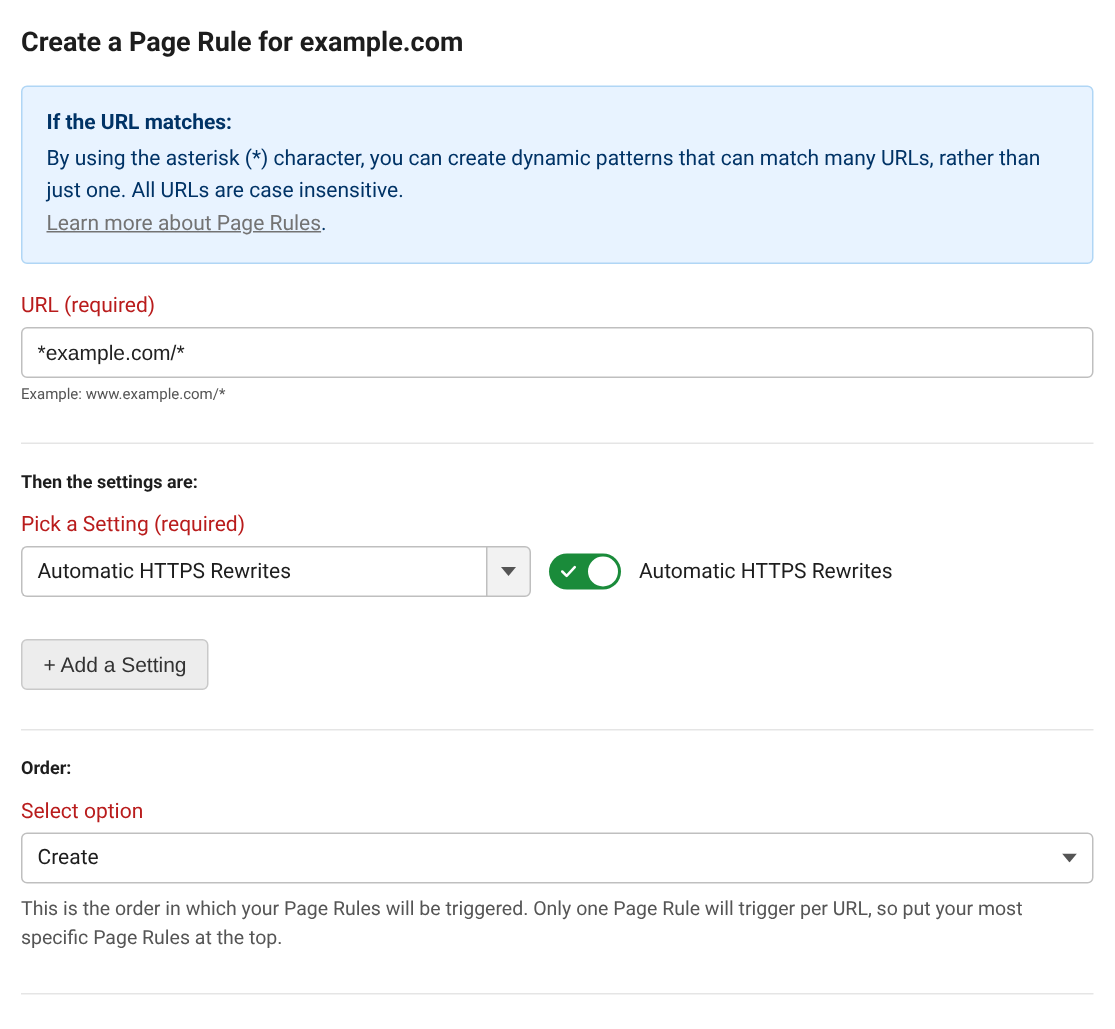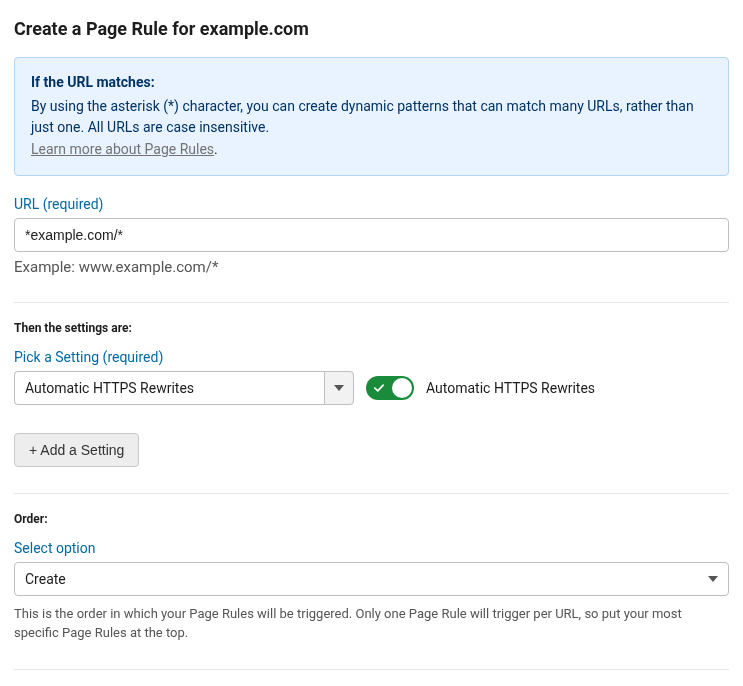--- a/index.html
+++ b/index.html
@@ -29,34 +29,34 @@
   .info-box .title {
     font-weight: 700;
     margin-bottom: 2px;
   }
   .info-box a {
     color: #737373;
     text-decoration: underline;
   }
   .label {
     font-size: 14px;
-    color: #0369a1;
+    color: #b91c1c;
     margin-bottom: 6px;
   }
   input[type="text"] {
     width: 100%;
     border: 1px solid #bfbfbf;
     border-radius: 4px;
     padding: 8px 10px;
     font-size: 14px;
     color: #222;
     background: #fff;
   }
   .helper {
-    font-size: 15px;
+    font-size: 10px;
     color: #555;
     margin-top: 6px;
   }
   hr.sep {
     border: none;
     border-top: 1px solid #e5e5e5;
     margin: 26px 0 18px 0;
   }
   .section-head {
     font-size: 12px;

